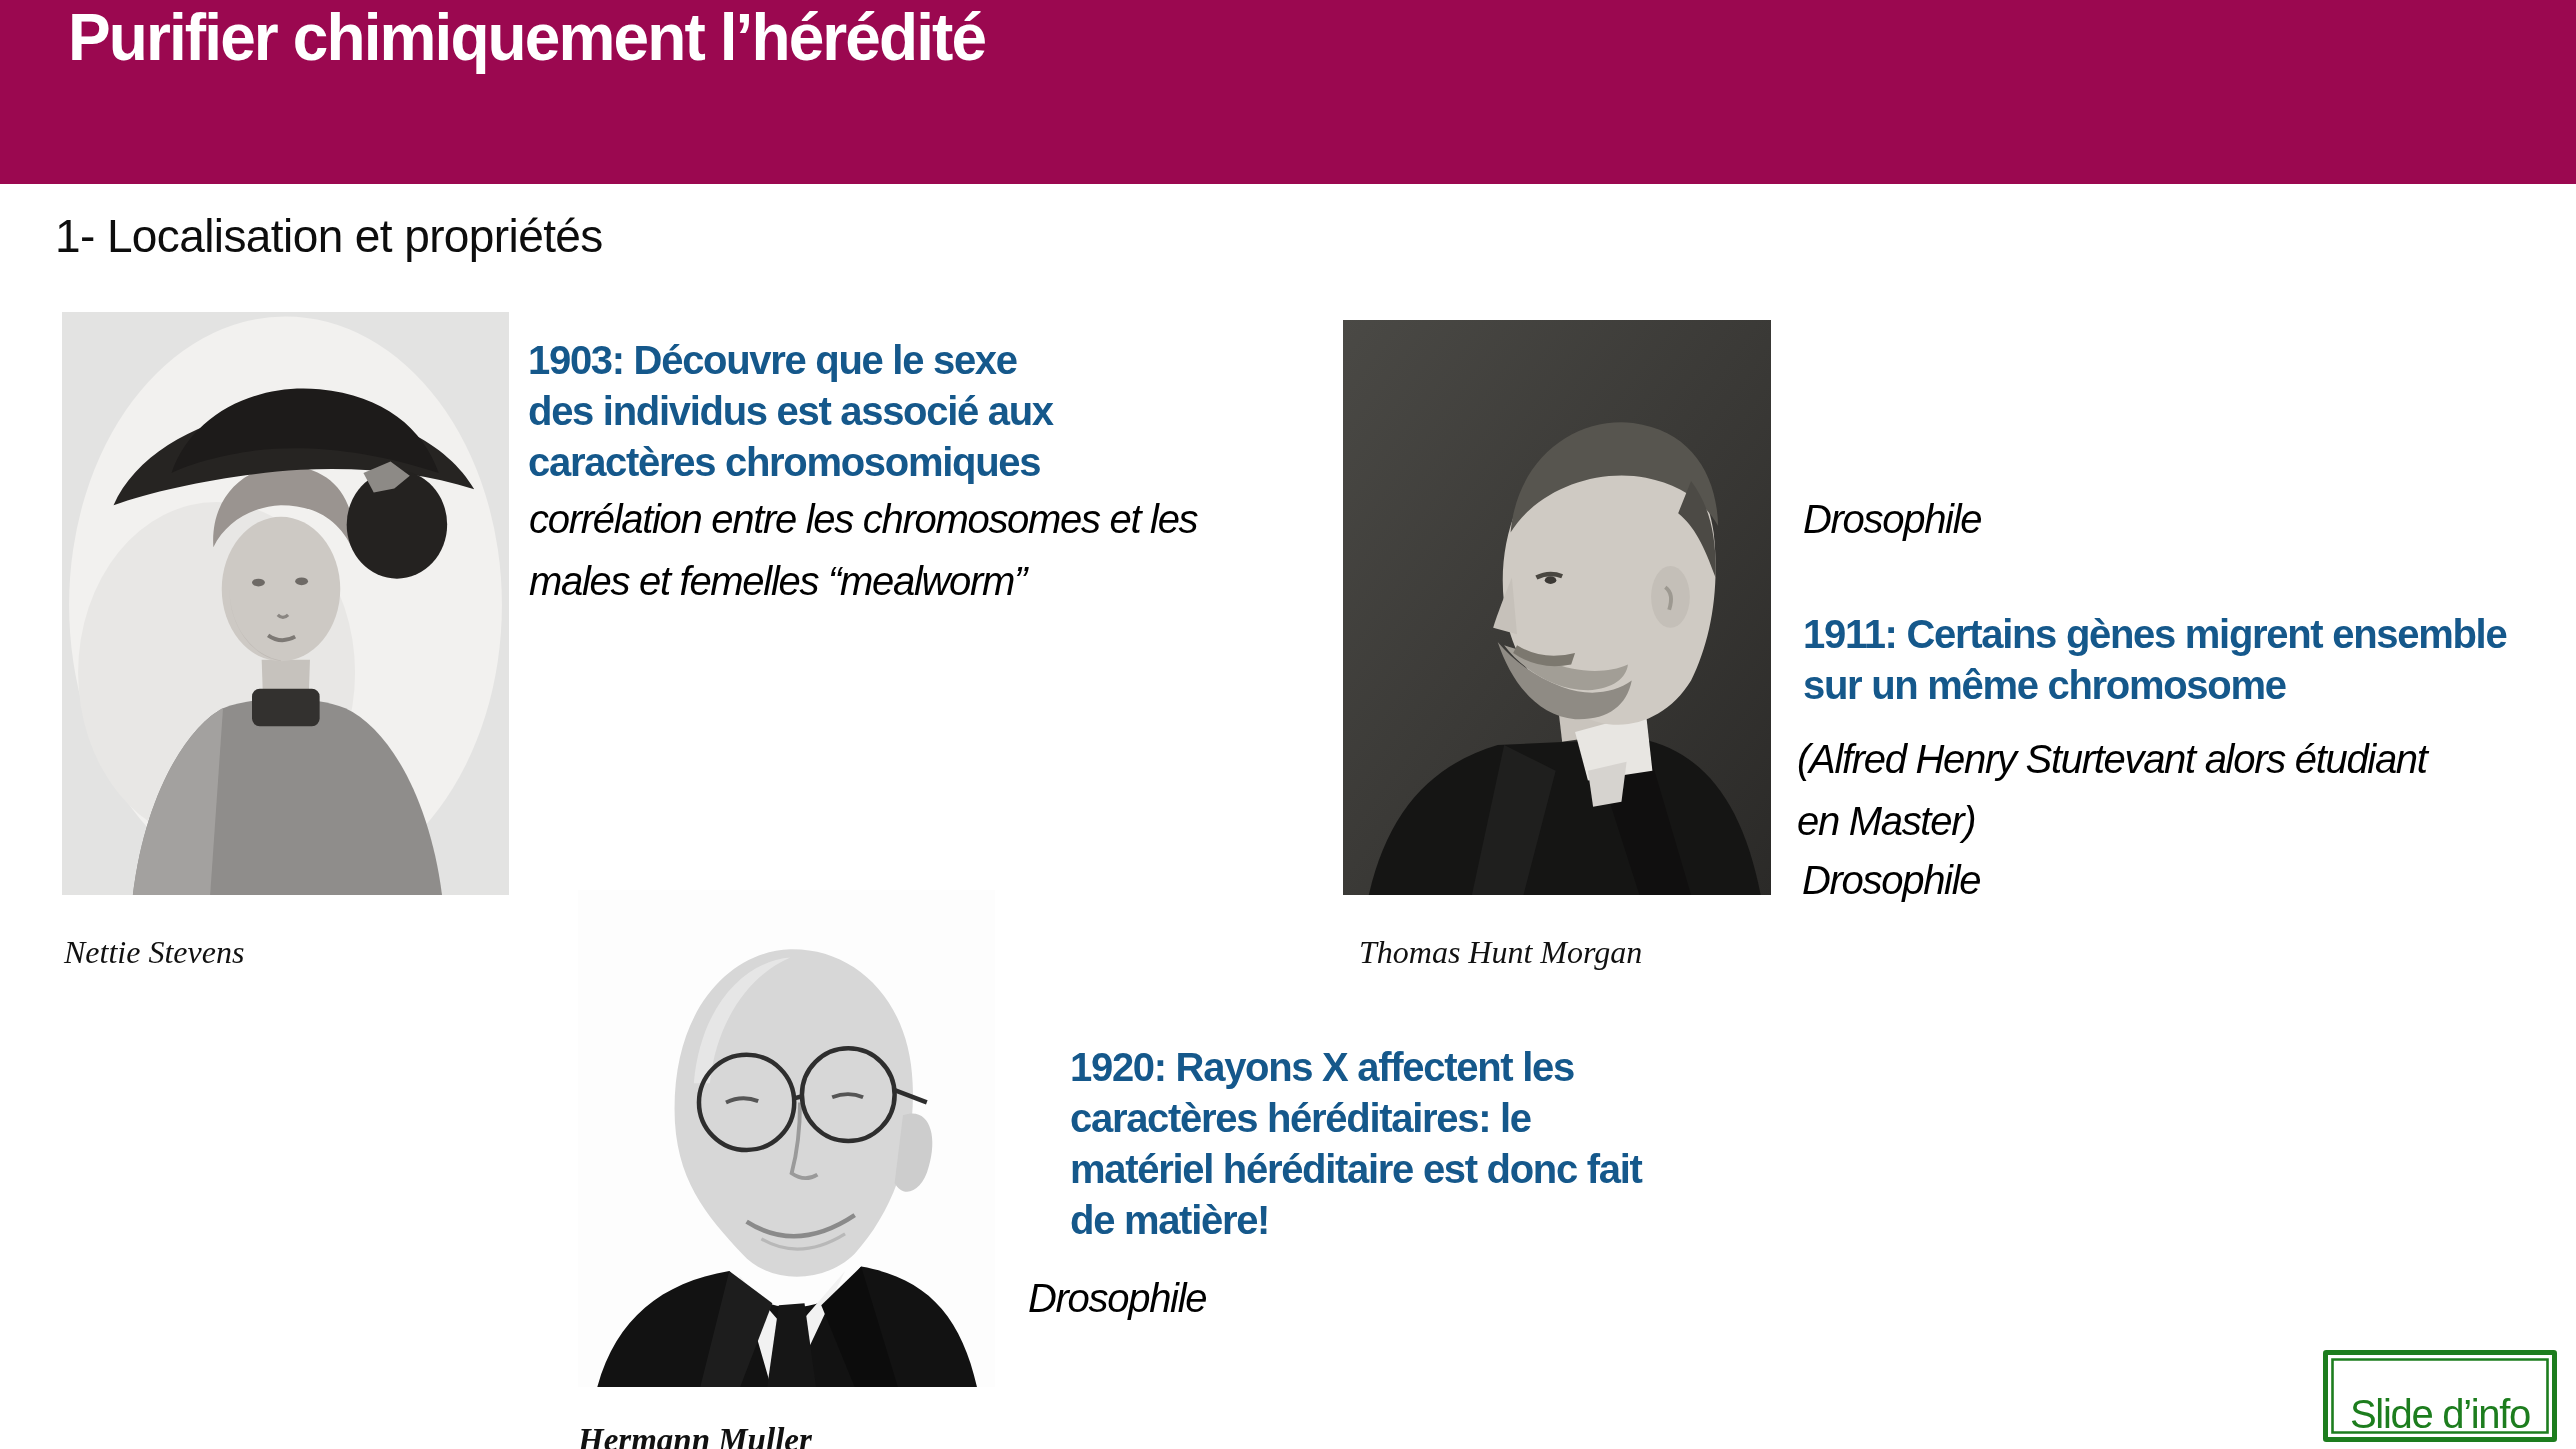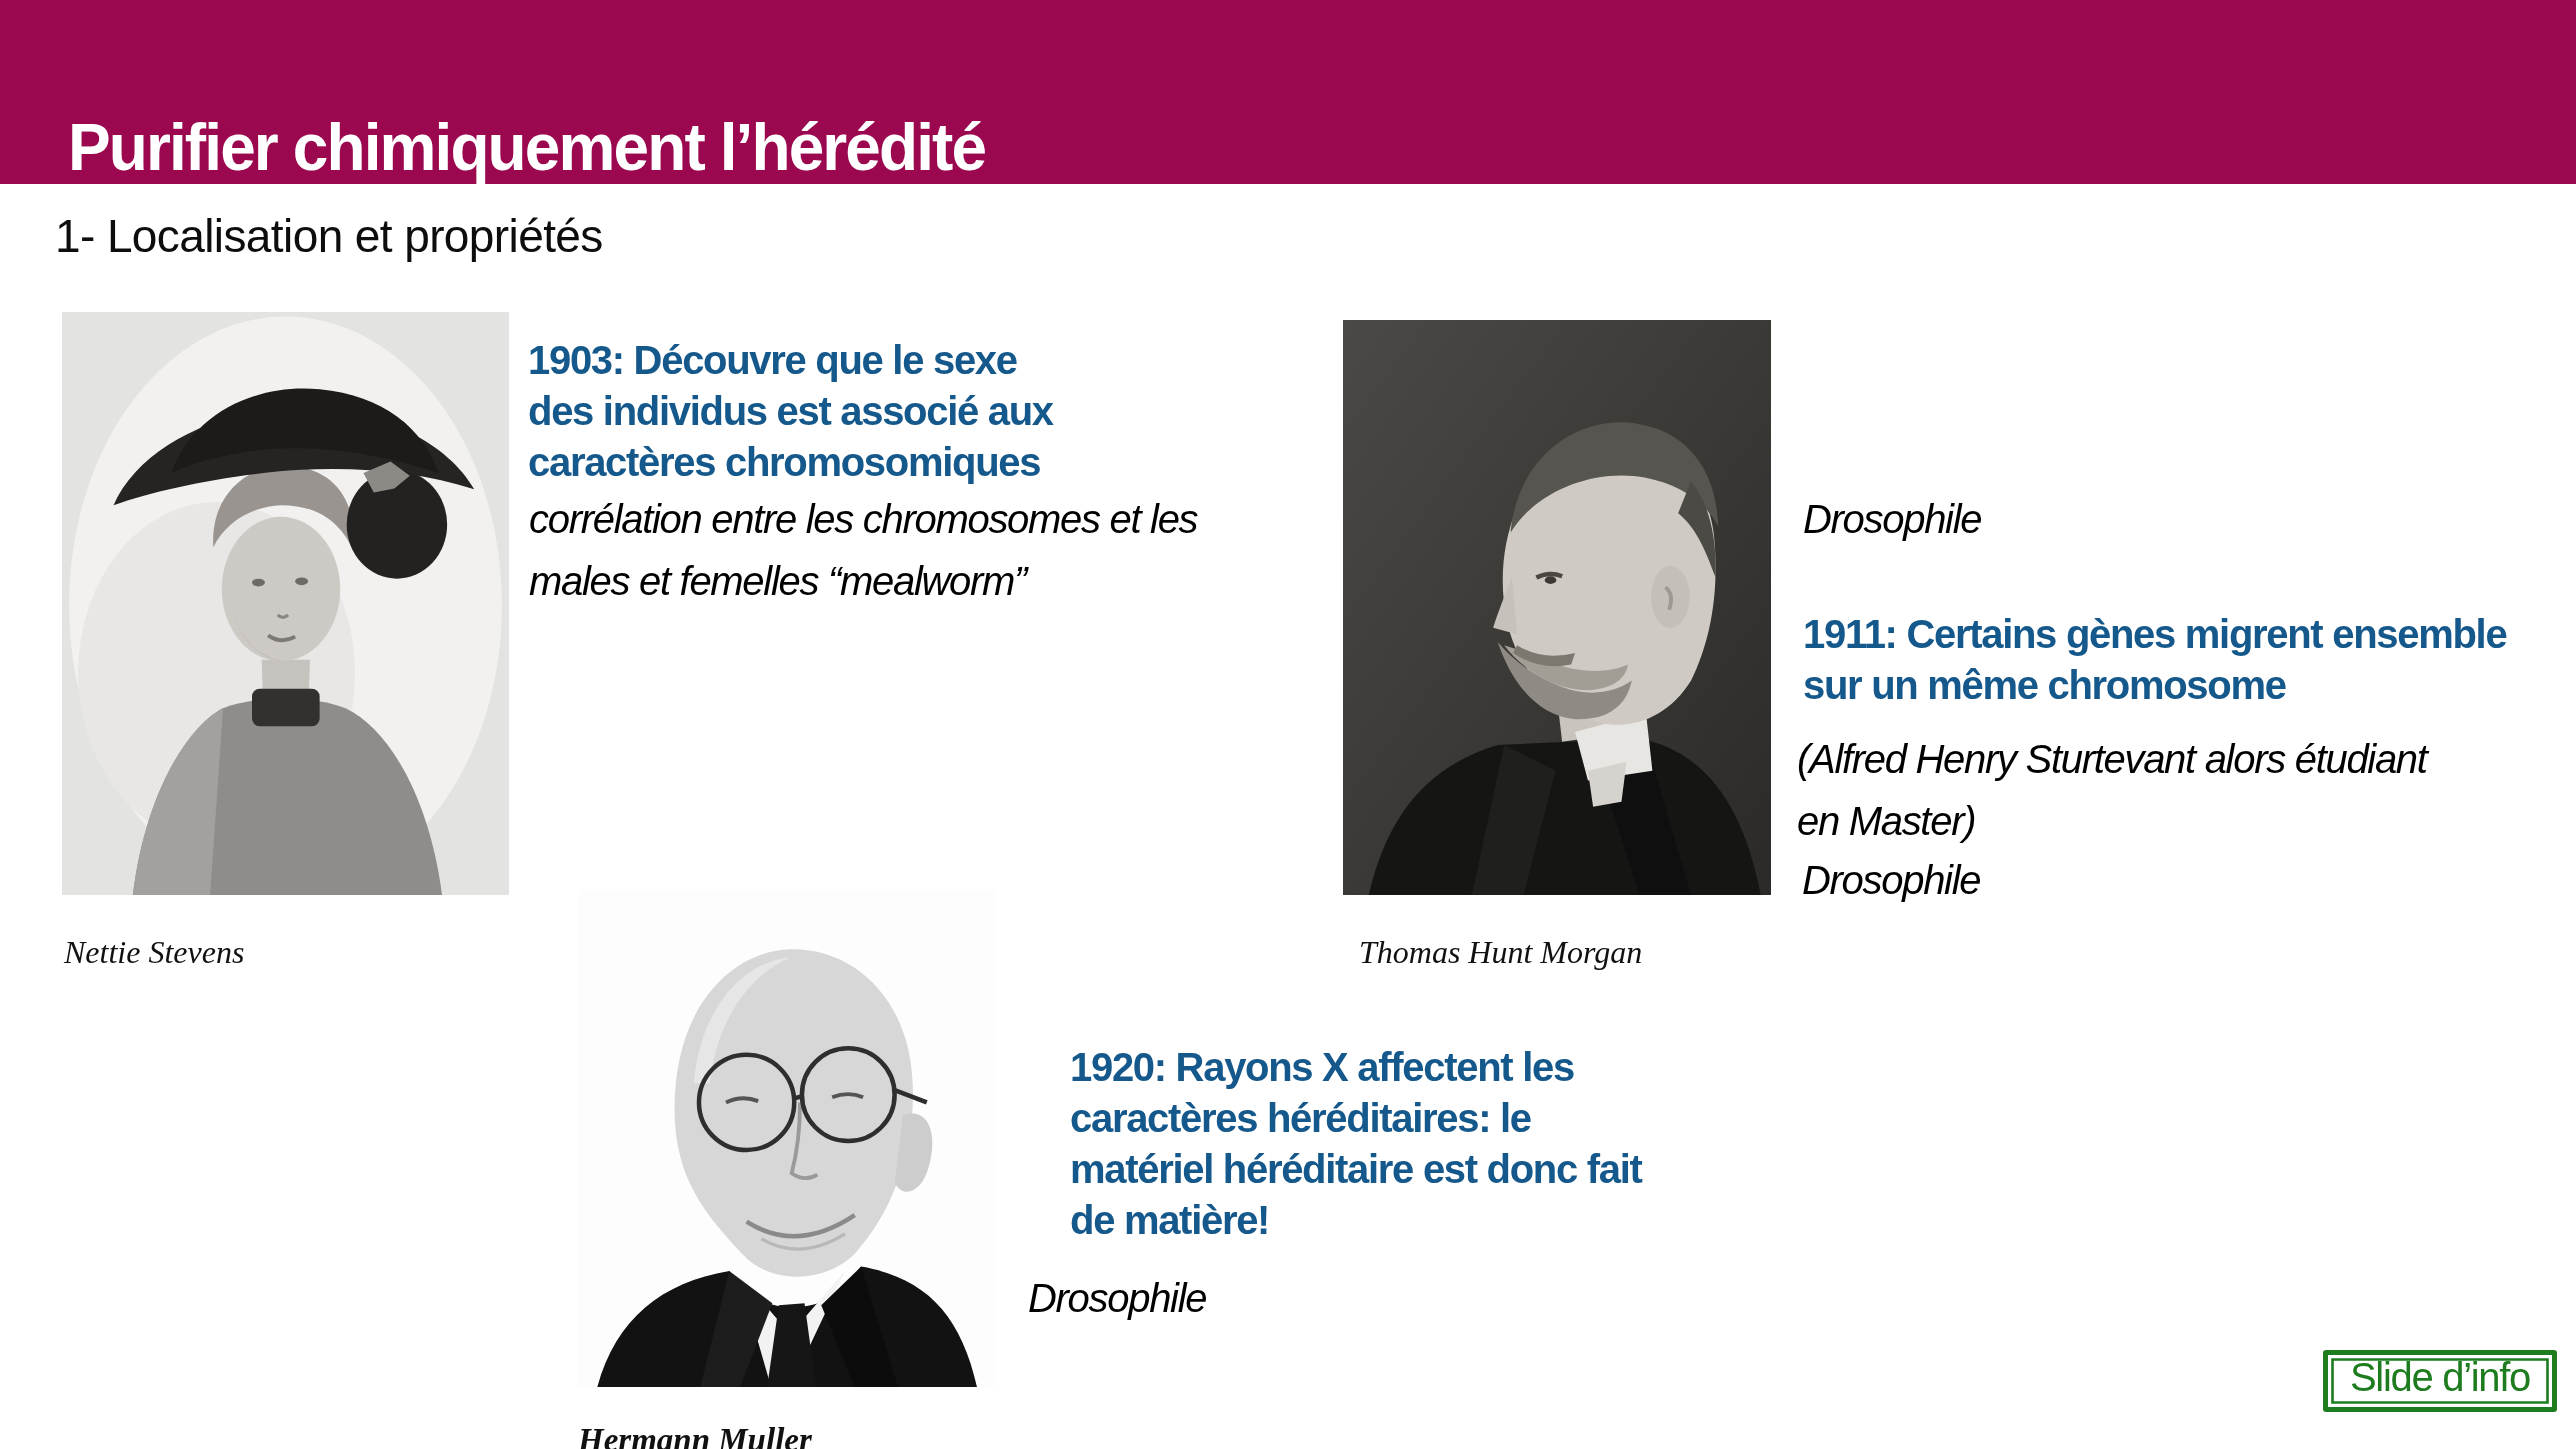--- a/index.html
+++ b/index.html
@@ -3,21 +3,21 @@
 <meta charset="utf-8">
 <style>
   html,body{margin:0;padding:0;background:#fff;}
   .slide{
     position:relative; width:2576px; height:1449px; overflow:hidden;
     background:#ffffff; font-family:"Liberation Sans", sans-serif;
   }
   
   .banner{
     position:absolute; left:0; top:0; width:2576px; height:184px;
-    background:#9b0850; display:flex; align-items:flex-end;
+    background:#9b0850; display:flex; align-items:flex-start;
   }
   .banner .title{
     margin-left:68px; color:#ffffff; font-size:64px; font-weight:bold;
     letter-spacing:-1.9px; white-space:nowrap;
     transform:scaleY(1.04); transform-origin:left center;
   }
   
   .subtitle{
     position:absolute; left:55px; top:209px; color:#0d0d0d;
     font-size:46px; letter-spacing:-0.6px; white-space:nowrap;
@@ -28,24 +28,24 @@
   .note{ position:absolute; color:#000; font-style:italic;
          font-size:40px; line-height:62px; letter-spacing:-1.3px; white-space:nowrap;}
   .caption{ position:absolute; font-family:"Liberation Serif", serif;
             font-style:italic; font-size:32px; color:#111; white-space:nowrap;margin-top:27px;}
   .caption.bold{ font-weight:bold; font-size:33px;}
   
   .photo{ position:absolute; overflow:hidden;}
   .photo svg{ display:block; width:100%; height:100%;}
   
   .info-badge{
-    position:absolute; left:2323px; top:1350px; width:234px; height:62px;
+    position:absolute; left:2323px; top:1350px; width:234px; height:92px;
     box-sizing:border-box; border:5.8px solid #1d7d1e; border-radius:3.2px;
     box-shadow: inset 0 0 0 3.2px #ffffff, inset 0 0 0 5.8px #1d7d1e;
-    display:flex; align-items:flex-start; justify-content:center;
+    display:flex; align-items:flex-end; justify-content:center;
     background:#ffffff; cursor:pointer;
   }
   .info-badge span{
     color:#1d7d1e; font-size:40px; letter-spacing:-1.3px; white-space:nowrap;
   }
 </style>
 </head>
 <body>
 
 <div class="slide">

